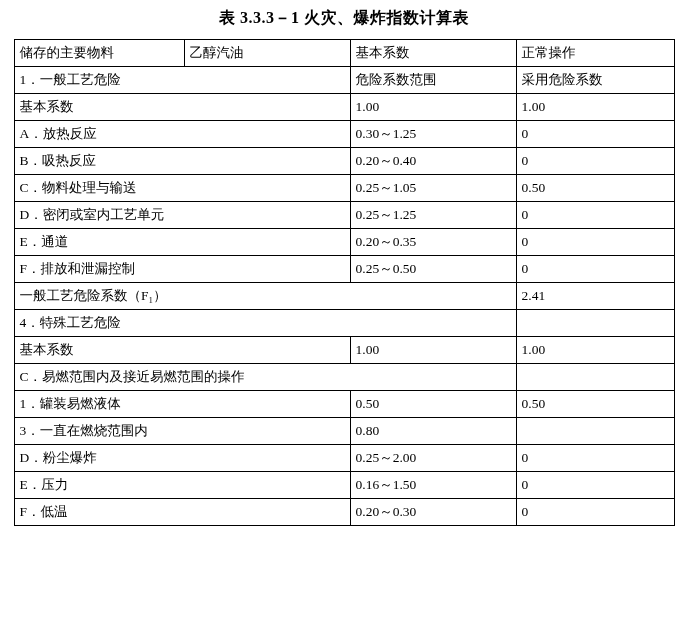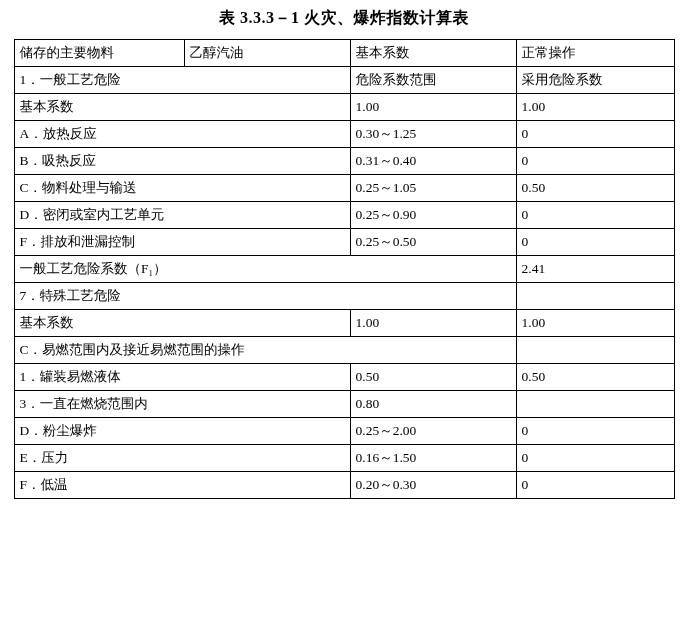--- a/index.html
+++ b/index.html
@@ -83,44 +83,49 @@
         <td>1.00</td>
         <td>1.00</td>
       </tr>
       <tr>
         <td colspan="2">A．放热反应</td>
         <td>0.30～1.25</td>
         <td>0</td>
       </tr>
       <tr>
         <td colspan="2">B．吸热反应</td>
-        <td>0.31～0.40</td>
+        <td>0.20～0.40</td>
         <td>0</td>
       </tr>
       <tr>
         <td colspan="2">C．物料处理与输送</td>
         <td>0.25～1.05</td>
         <td>0.50</td>
       </tr>
       <tr>
         <td colspan="2">D．密闭或室内工艺单元</td>
-        <td>0.25～0.90</td>
+        <td>0.25～1.25</td>
+        <td>0</td>
+      </tr>
+      <tr>
+        <td colspan="2">E．通道</td>
+        <td>0.20～0.35</td>
         <td>0</td>
       </tr>
       <tr>
         <td colspan="2">F．排放和泄漏控制</td>
         <td>0.25～0.50</td>
         <td>0</td>
       </tr>
       <tr>
         <td colspan="3">一般工艺危险系数（F₁）</td>
         <td>2.41</td>
       </tr>
       <tr>
-        <td colspan="3">7．特殊工艺危险</td>
+        <td colspan="3">4．特殊工艺危险</td>
         <td></td>
       </tr>
       <tr>
         <td colspan="2">基本系数</td>
         <td>1.00</td>
         <td>1.00</td>
       </tr>
       <tr>
         <td colspan="3">C．易燃范围内及接近易燃范围的操作</td>
         <td></td>

